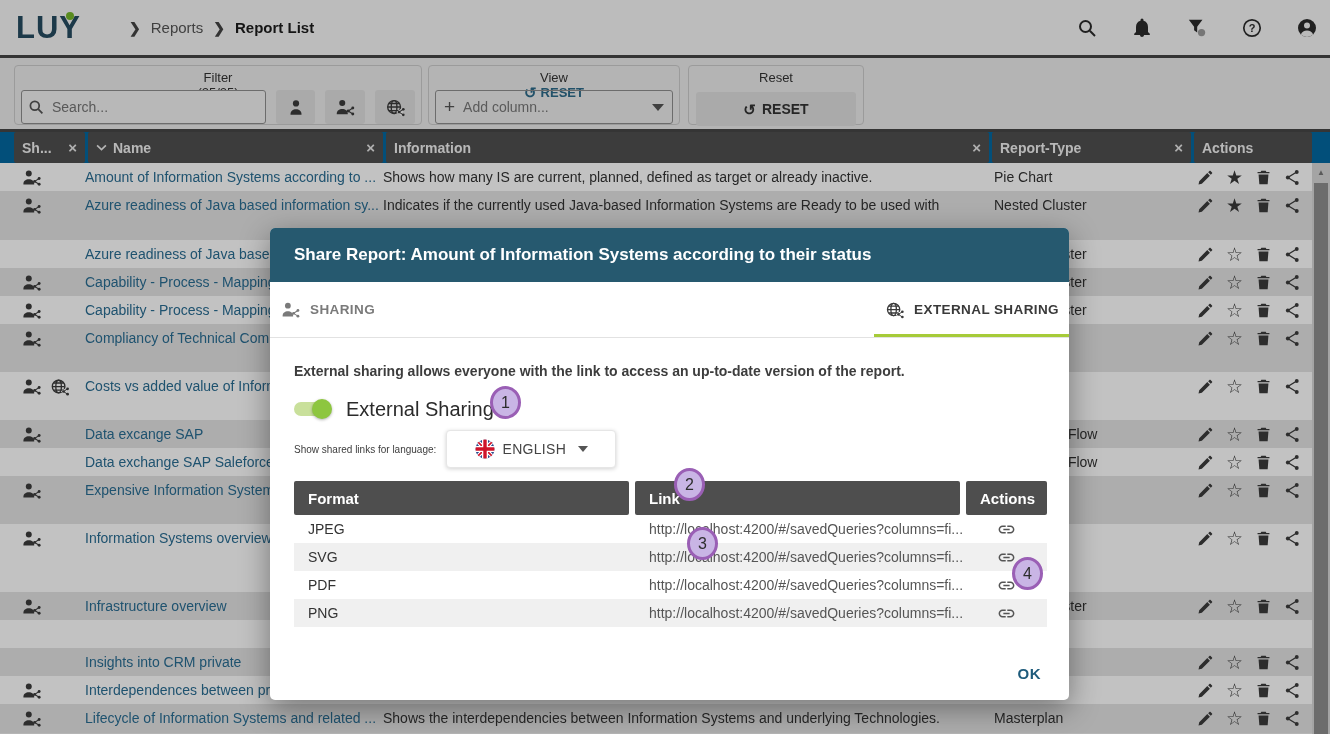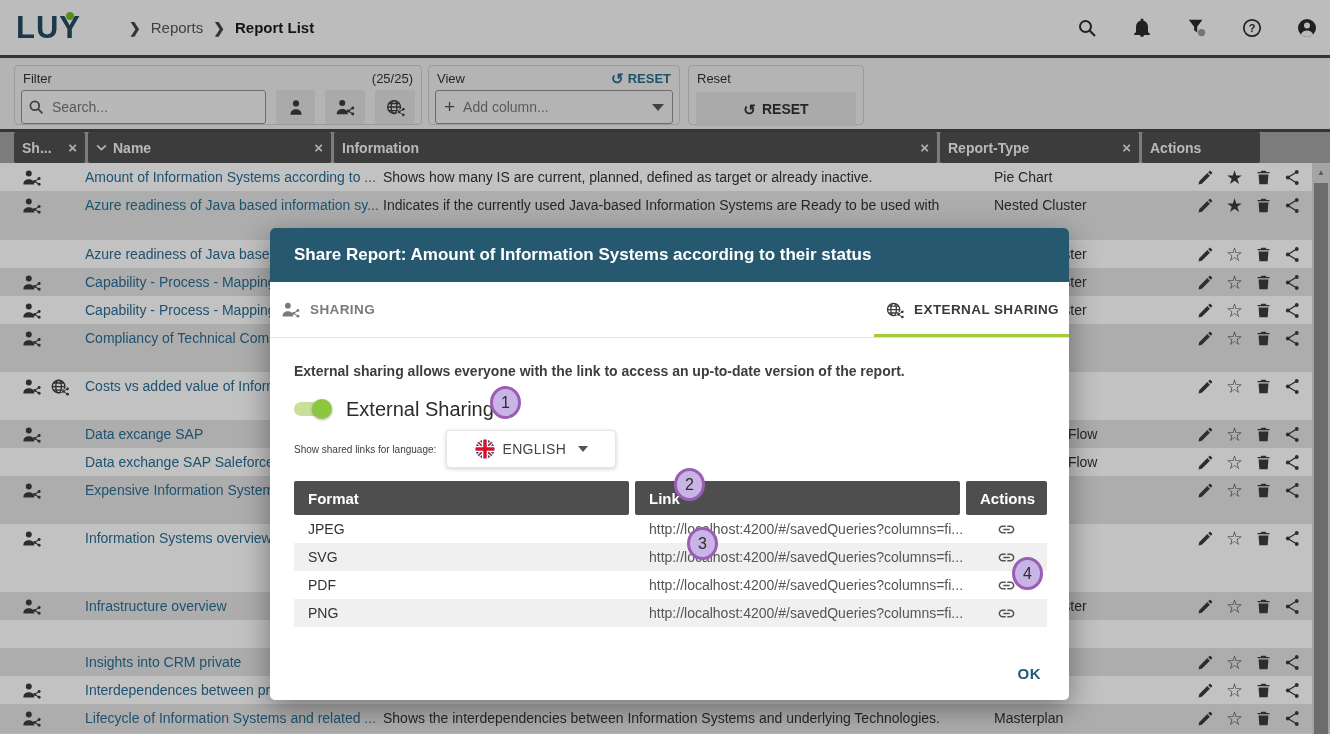--- a/index.html
+++ b/index.html
@@ -19,21 +19,21 @@
   .abtn{width:22px;height:22px;display:flex;align-items:center;justify-content:center;cursor:pointer;}
   .abtn svg{width:20px;height:20px;}
 
   
   .toolbar{position:absolute;top:58px;left:0;right:0;height:71px;background:#ededed;}
   .panel{position:absolute;top:7px;height:60px;border:1px solid #cccccc;border-radius:4px;box-sizing:border-box;}
   .panel-filter{left:14px;width:408px;}
   .panel-view{left:428px;width:252px;}
   .panel-reset{left:688px;width:176px;}
   .panel-label-row{display:flex;justify-content:space-between;align-items:center;
-    font-size:13px;color:#333;padding:4px 8px 0 8px;height:16px;}
+    font-size:13px;color:#333;padding:4px 8px 0 8px;height:16px;flex-direction:column;}
   .panel-count{color:#333;}
   .reset-link{display:flex;align-items:center;gap:4px;color:#2d6b8a;font-size:13px;font-weight:bold;cursor:pointer;}
   .undo-glyph{font-size:15px;line-height:13px;}
   .panel-content{display:flex;align-items:center;gap:10px;padding:4px 6px 0 6px;}
   .search-box{display:flex;align-items:center;gap:6px;width:232px;height:32px;
     border:1px solid #8f8f8f;border-radius:3px;background:#f2f2f2;padding:0 6px;box-sizing:content-box;}
   .search-box input{border:none;outline:none;background:transparent;font-size:14px;color:#444;
     width:200px;font-family:"Liberation Sans",sans-serif;}
   .iconbtn{width:40px;height:34px;background:#e0e0e0;border-radius:3px;display:flex;
     align-items:center;justify-content:center;cursor:pointer;}
@@ -41,26 +41,26 @@
   .addcol{display:flex;align-items:center;gap:8px;width:226px;height:32px;border:1px solid #8f8f8f;
     border-radius:3px;padding:0 8px;color:#777;font-size:14px;cursor:pointer;}
   .plus{font-size:19px;color:#555;line-height:14px;}
   .caret{margin-left:auto;width:0;height:0;border-left:6px solid transparent;
     border-right:6px solid transparent;border-top:7px solid #555;}
   .resetbtn{margin:6px auto 0 auto;width:160px;height:34px;background:#e0e0e0;border-radius:3px;
     display:flex;align-items:center;justify-content:center;gap:6px;font-size:14px;font-weight:bold;
     color:#333;cursor:pointer;}
 
   
-  .grid-head{position:absolute;top:129px;left:0;right:0;height:34px;background:#a3a3a3;
+  .grid-head{position:absolute;top:129px;left:0;right:0;height:34px;background:#0369a1;
     border-top:3px solid #464646;box-sizing:border-box;display:flex;gap:3px;padding-left:14px;}
   .hcell{background:#4f4f4f;color:#f2f2f2;font-weight:bold;font-size:14px;display:flex;
     align-items:center;border-radius:2px;padding:0 8px;box-sizing:border-box;}
   .hcell .x{margin-left:auto;font-weight:bold;font-size:15px;color:#e8e8e8;cursor:pointer;padding-left:6px;}
-  .h-sh{width:71px;}.h-name{width:243px;}.h-desc{width:603px;}.h-type{width:199px;}
+  .h-sh{width:71px;}.h-name{width:295px;}.h-desc{width:603px;}.h-type{width:199px;}
   .h-actions{width:118px;}
   .sortchev{margin-right:6px;display:flex;}
   .grid-body{position:absolute;top:163px;left:0;right:0;bottom:0;overflow:hidden;}
   .trow{display:flex;align-items:flex-start;box-sizing:border-box;padding-left:14px;}
   .trow.light{background:#ffffff;}
   .trow.dark{background:#e4e4e4;}
   .cell{box-sizing:border-box;padding-top:5px;font-size:14px;line-height:19px;overflow:hidden;}
   .c-sh{width:71px;display:flex;gap:5px;padding-left:6px;padding-top:6px;}
   .c-sh svg{width:23px;height:18px;flex:none;}
   .c-name{width:298px;white-space:nowrap;}

